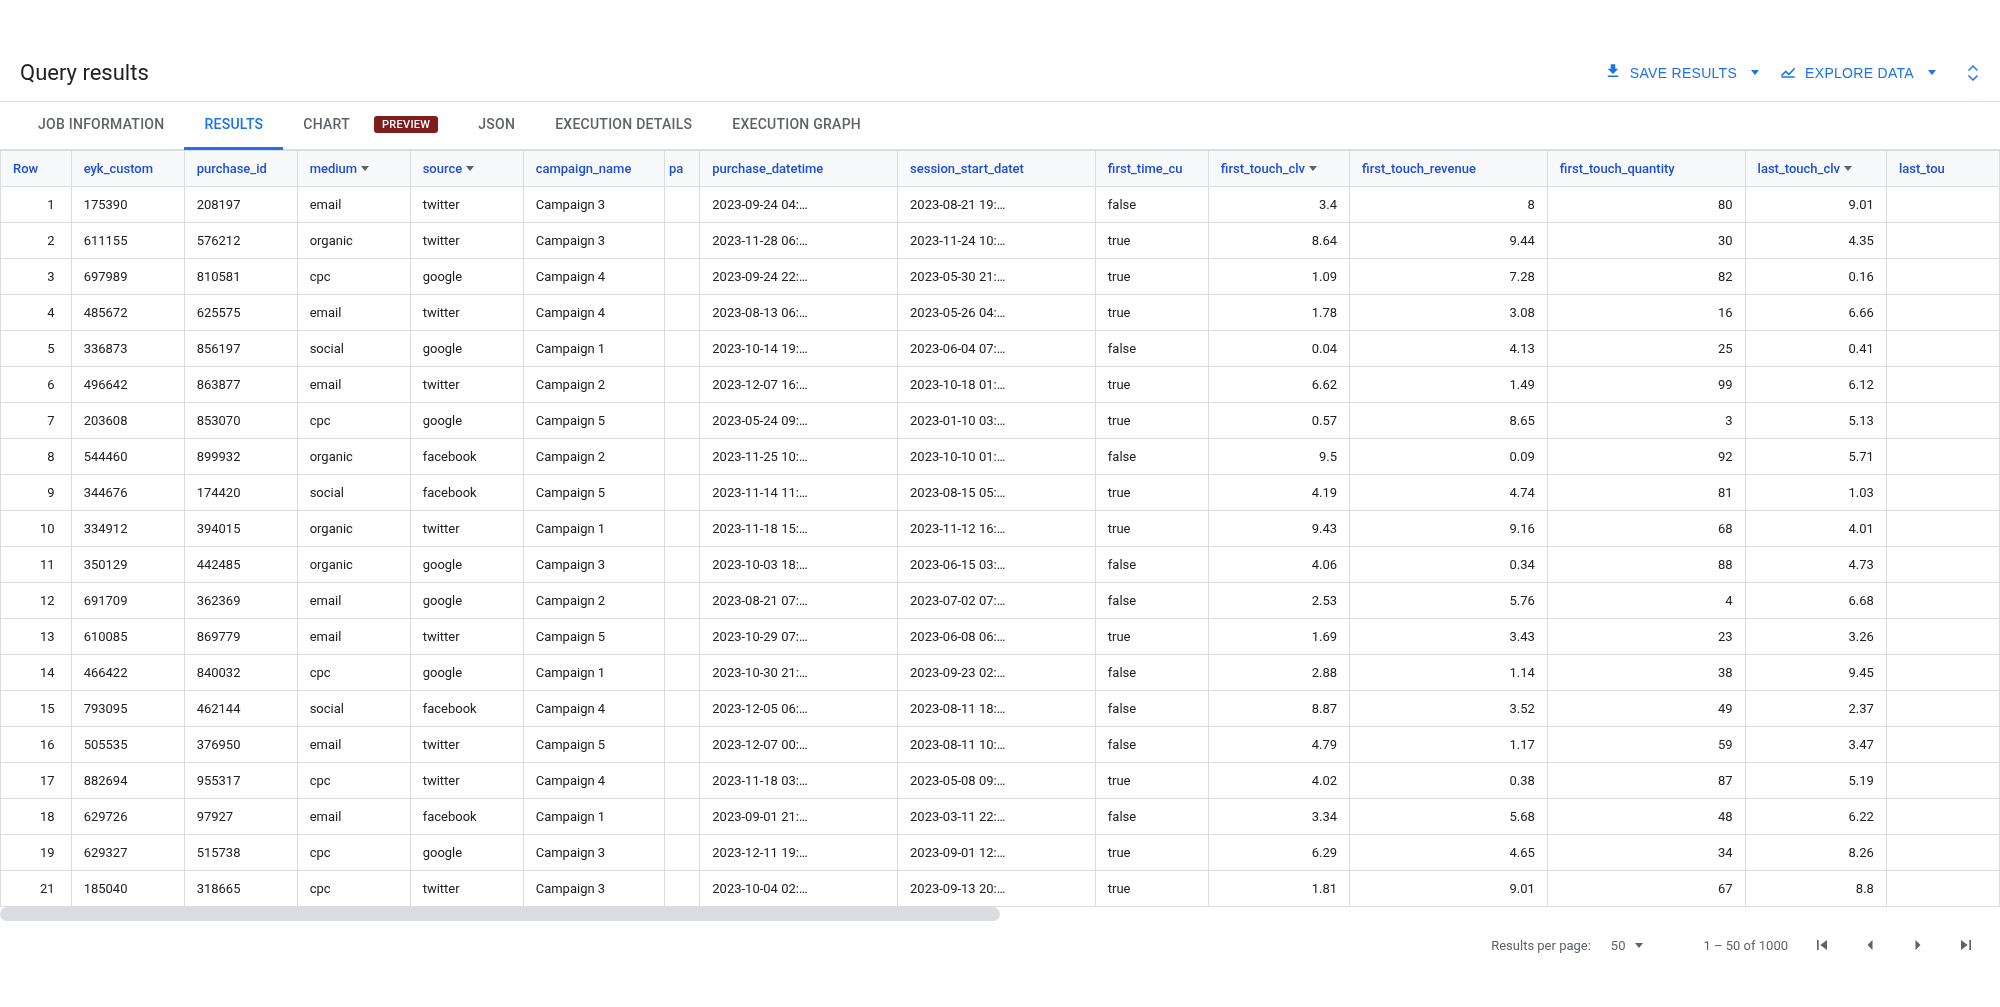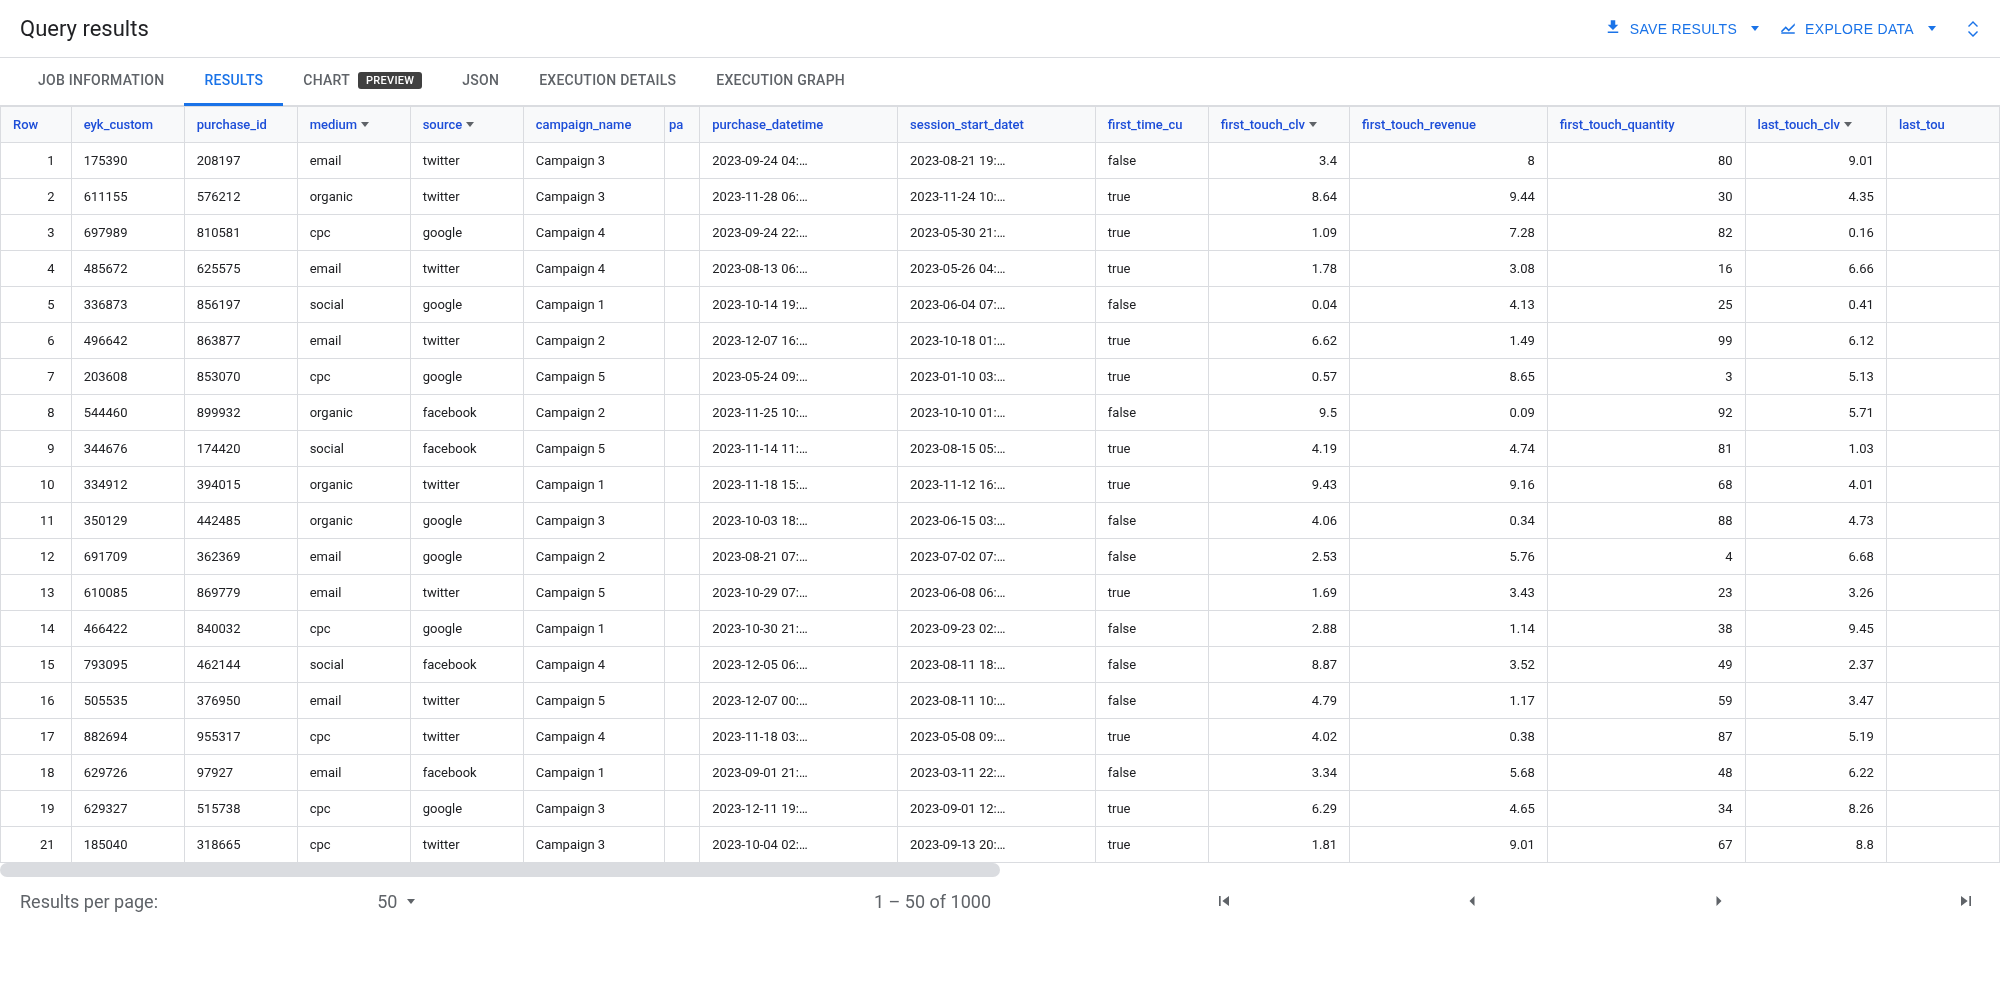--- a/index.html
+++ b/index.html
@@ -1,44 +1,44 @@
 <!DOCTYPE html>
 <html><head>
 <meta charset="utf-8">
 <style>
 * { box-sizing: border-box; margin: 0; padding: 0; }
 body { font-family: Roboto, Arial, sans-serif; font-size: 14px; color: #202124; background: #fff; }
 
-.header { display: flex; align-items: center; padding: 12px 20px; border-bottom: 1px solid #dadce0; }
+.header { display: flex; align-items: center; padding: 12px 20px; border-bottom: 1px solid #dadce0; margin-top: 44px; }
 .header-title { font-size: 22px; font-weight: 400; color: #202124; }
 .header-spacer { flex: 1; }
 .header-btn { display: inline-flex; align-items: center; gap: 8px; color: #1a73e8; font-weight: 500; font-size: 14px; letter-spacing: 0.3px; padding: 6px 10px; border: none; background: none; cursor: pointer; }
 .header-btn svg { width: 18px; height: 18px; fill: #1a73e8; }
 .dropdown-caret { width: 0; height: 0; border-left: 4px solid transparent; border-right: 4px solid transparent; border-top: 5px solid #1a73e8; margin-left: 6px; }
 .expand-collapse { display: flex; flex-direction: column; gap: 0; margin-left: 20px; cursor: pointer; }
 .expand-collapse svg { width: 14px; height: 8px; fill: #1a73e8; }
 
 .tabs { display: flex; align-items: center; border-bottom: 1px solid #dadce0; padding-left: 18px; height: 48px; }
 .tab { padding: 0 20px; height: 48px; display: flex; align-items: center; font-size: 14px; font-weight: 500; color: #5f6368; letter-spacing: 0.25px; cursor: pointer; border-bottom: 3px solid transparent; position: relative; }
 .tab.active { color: #1a73e8; border-bottom-color: #1a73e8; }
-.tab .badge { background: #404040; color: #fff; font-size: 11px; font-weight: 500; padding: 2px 8px; border-radius: 3px; margin-left: 8px; letter-spacing: 0.3px; }
+.tab .badge { background: #7f1d1d; color: #fff; font-size: 11px; font-weight: 500; padding: 2px 8px; border-radius: 3px; margin-left: 24px; letter-spacing: 0.3px; }
 
 .table-wrap { overflow: auto; width: 100%; }
 table { border-collapse: collapse; width: max-content; min-width: 100%; }
 th, td { border: 1px solid #dadce0; font-size: 13px; padding: 0 12px; height: 36px; white-space: nowrap; overflow: hidden; text-overflow: ellipsis; max-width: 180px; position: relative; }
 th { background: #f8f9fa; font-weight: 500; text-align: left; color: #1d4ed8; }
 th .th-inner { display: flex; align-items: center; gap: 4px; }
 th .sort-arrow { width: 0; height: 0; border-left: 4px solid transparent; border-right: 4px solid transparent; border-top: 5px solid #5f6368; }
 td.num { text-align: right; }
 td.row-num { text-align: right; padding-right: 16px; }
 
 .h-scroll { height: 14px; display: flex; }
 .h-scroll .thumb { height: 14px; background: #dadce0; border-radius: 7px; }
 
-.footer { display: flex; align-items: center; justify-content: space-between; padding: 10px 20px; gap: 20px; color: #5f6368; font-size: 18px; }
+.footer { display: flex; align-items: center; justify-content: flex-end; padding: 10px 20px; gap: 20px; color: #5f6368; font-size: 13px; margin-left: 8px; }
 .footer .sep { width: 20px; }
 .footer .select { display: inline-flex; align-items: center; gap: 10px; cursor: pointer; }
 .footer .caret-down { width: 0; height: 0; border-left: 4px solid transparent; border-right: 4px solid transparent; border-top: 5px solid #5f6368; }
 .footer .nav-btn { background: none; border: none; cursor: pointer; padding: 4px; display: inline-flex; }
 .footer .nav-btn svg { width: 20px; height: 20px; fill: #5f6368; }
 
 
 .c-row { width: 60px; min-width: 60px; }
 .c-s { width: 96px; min-width: 96px; max-width:96px;}
 .c-m { width: 120px; min-width: 120px; max-width:120px;}

